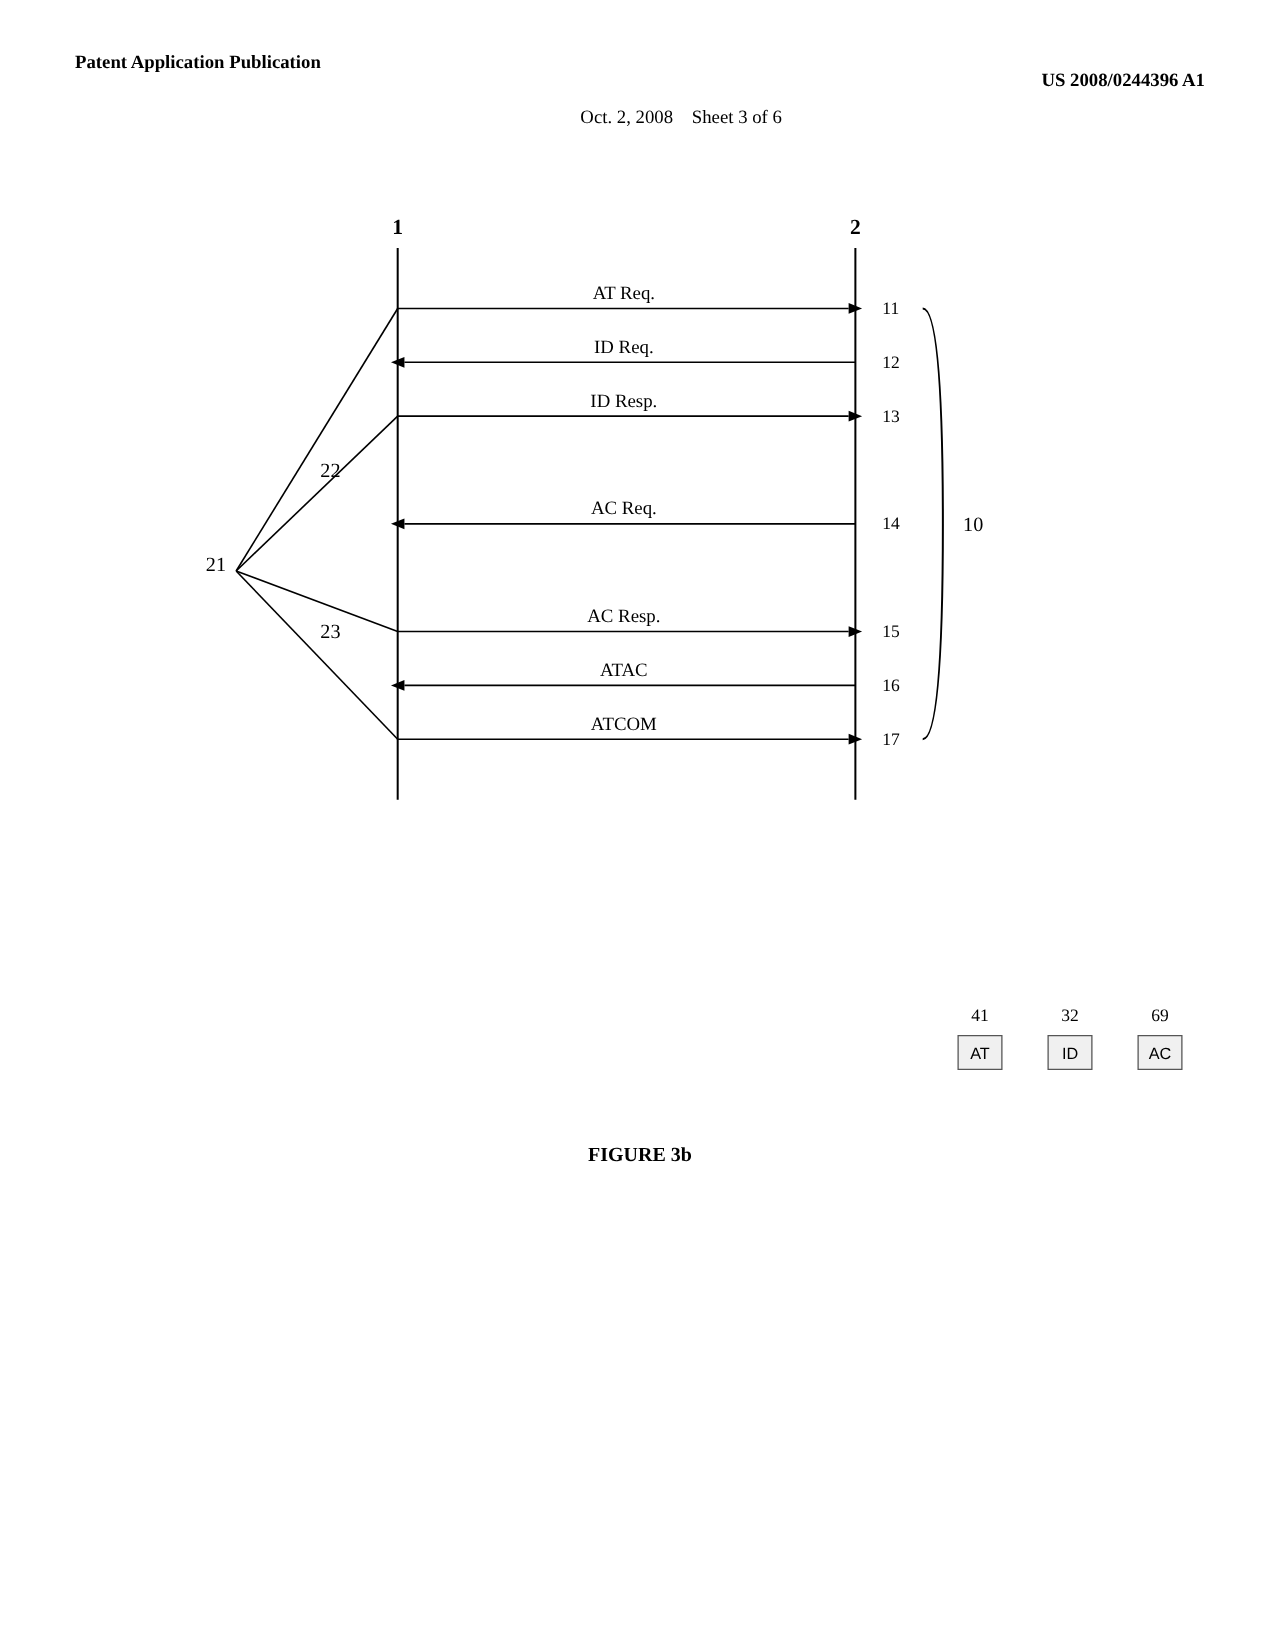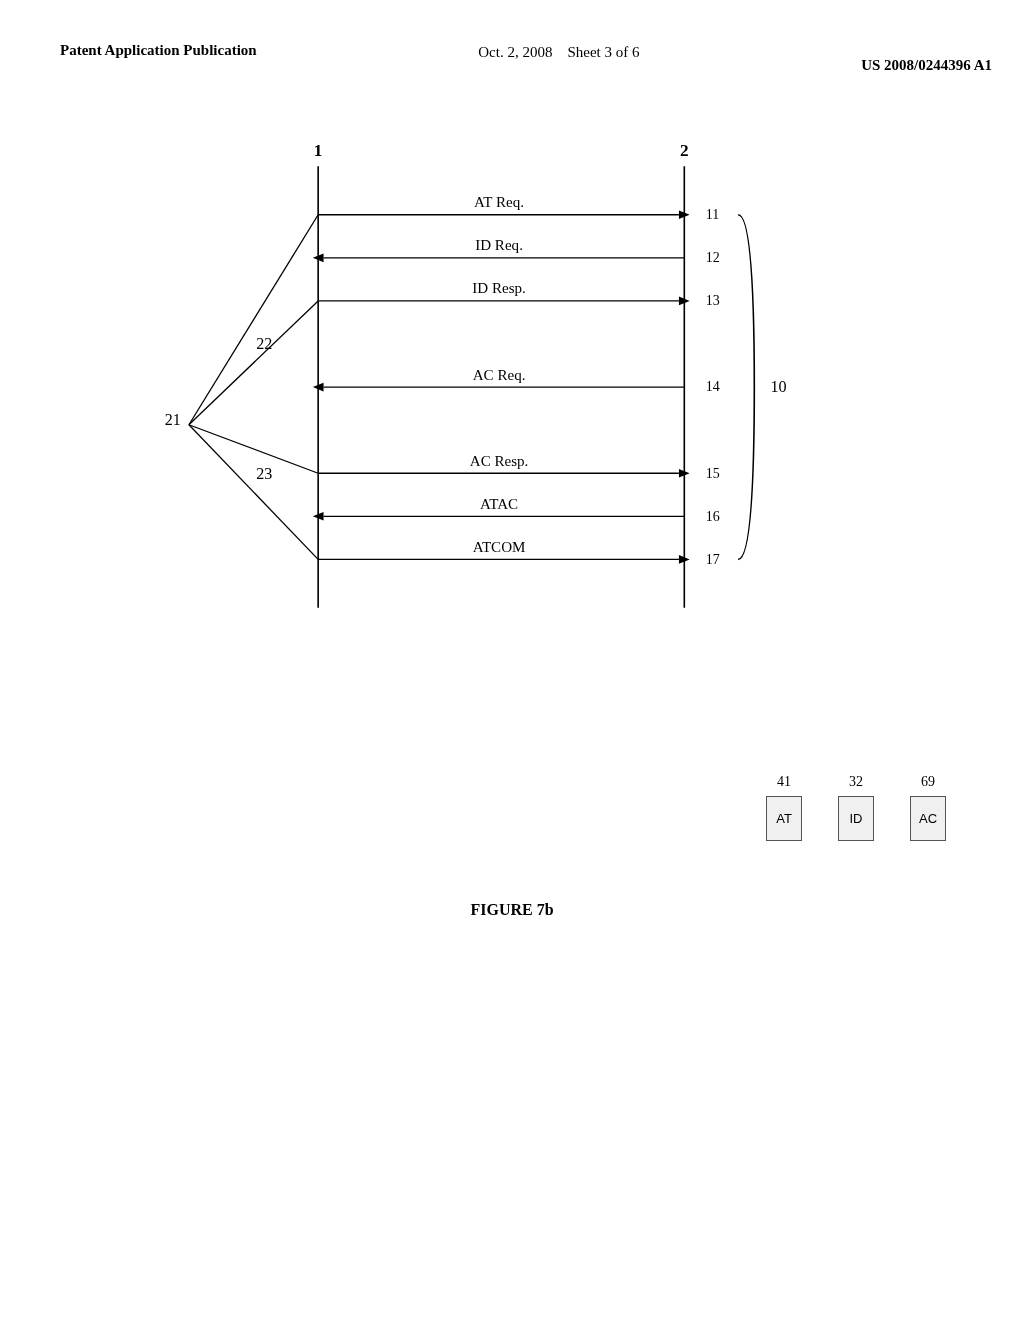--- a/index.html
+++ b/index.html
@@ -10,33 +10,34 @@
       min-height: 1320px;
       position: relative;
       overflow-x: hidden;
     }
 
     
     .page-header {
       display: flex;
       justify-content: space-between;
       align-items: flex-start;
-      padding: 40px 32px 20px 60px;
+      padding: 40px 60px 20px 60px;
       border-bottom: none;
     }
     .header-left {
       font-size: 15px;
       font-weight: bold;
       max-width: 320px;
       line-height: 1.4;
     }
     .header-center {
       font-size: 15px;
       text-align: center;
       line-height: 1.6;
+      margin-top: 42px;
     }
     .header-right {
       font-size: 15px;
       font-weight: bold;
       text-align: right;
       margin-top: 17px;
     }
 
     
     .page-content {
@@ -90,21 +91,21 @@
     }
 
     .box-label {
       font-size: 14px;
       margin-bottom: 6px;
       font-family: 'Times New Roman', Times, serif;
     }
 
     .box-item {
       width: 36px;
-      height: 45px;
+      height: 28px;
       border: 1.5px solid #555;
       display: flex;
       align-items: center;
       justify-content: center;
       font-size: 13px;
       font-family: Arial, sans-serif;
       background: #f0f0f0;
     }
 
     .figure-3b-caption {
@@ -209,15 +210,15 @@
       </div>
 
       <div class="box-group">
         <div class="box-label">69</div>
         <div class="box-item">AC</div>
       </div>
 
     </div>
   </div>
 
-  <div class="figure-3b-caption">FIGURE 7b</div>
+  <div class="figure-3b-caption">FIGURE 3b</div>
 
 </div>
 
 </body></html>

